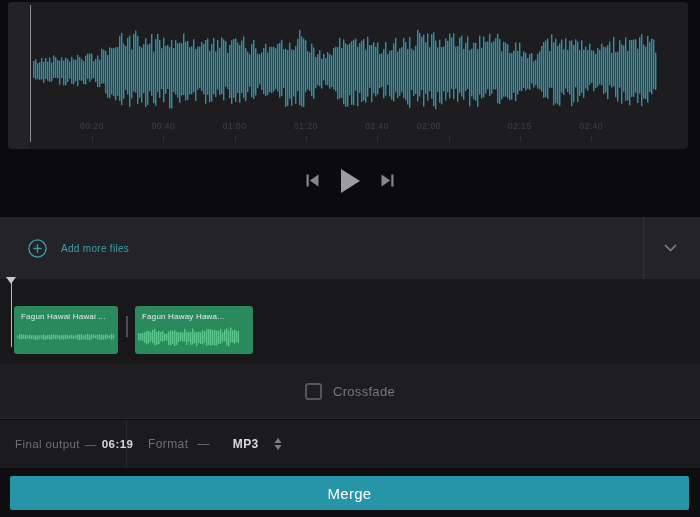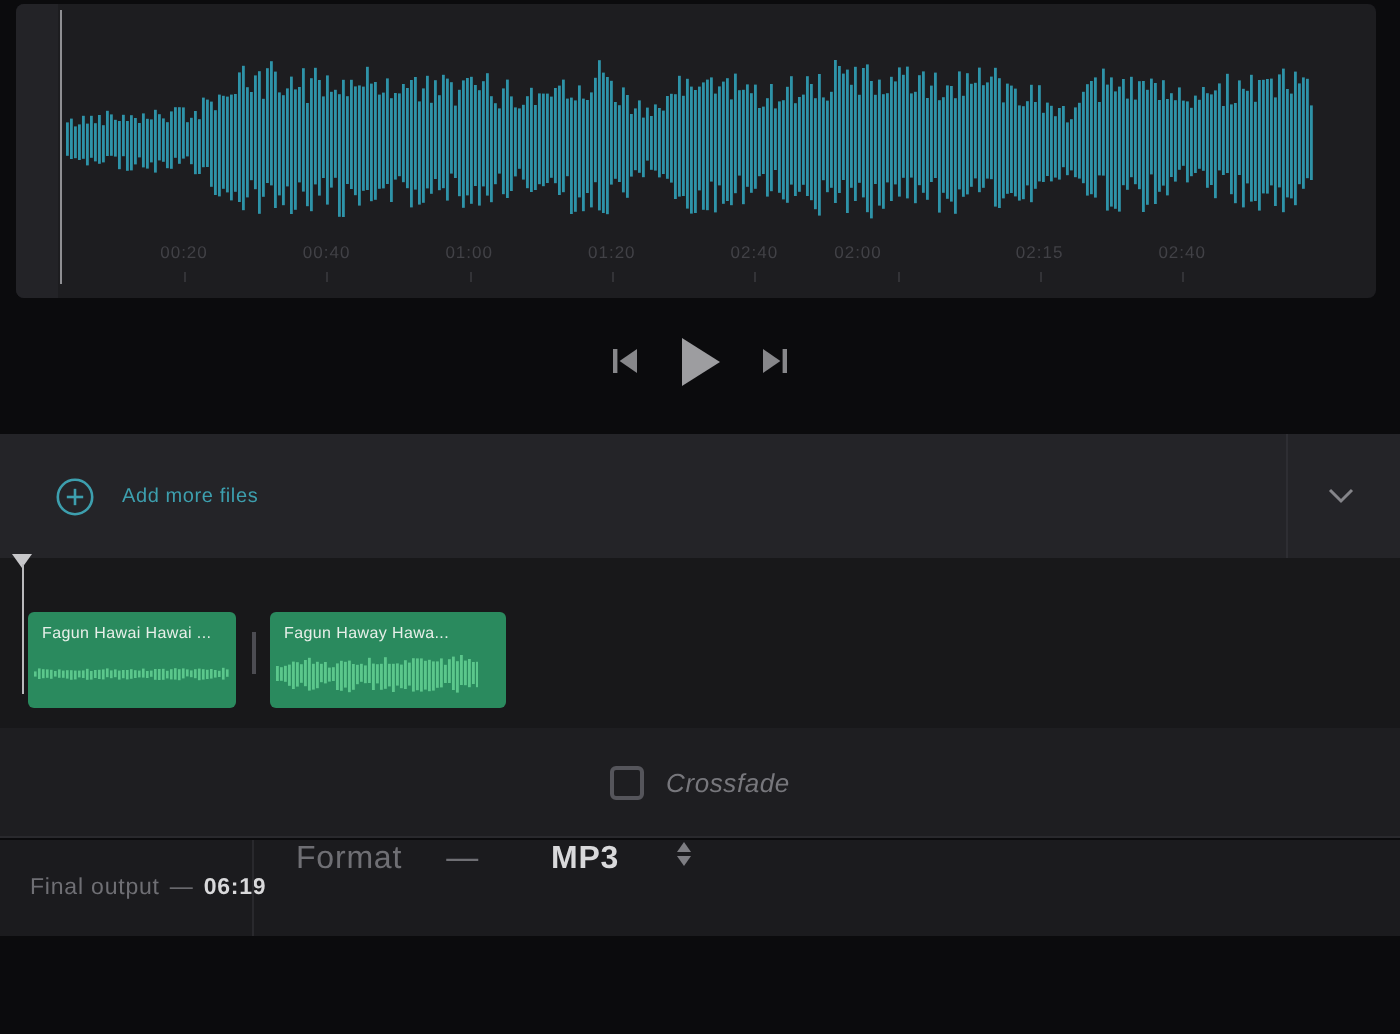--- a/index.html
+++ b/index.html
@@ -35,27 +35,27 @@
   .tl-playhead .line{position:absolute;left:5px;top:5px;width:1px;height:65px;background:#b9b9bc;}
   .clip{position:absolute;top:27px;height:48px;background:#2a8a5e;border-radius:3px;overflow:hidden;cursor:grab;}
   .clip-1{left:14px;width:104px;}
   .clip-2{left:135px;width:118px;}
   .clip-label{margin:6px 7px 0;font-size:8px;letter-spacing:.2px;color:#e7efe9;white-space:nowrap;overflow:hidden;}
   .clip-wave{position:absolute;left:3px;bottom:4px;}
   .junction{position:absolute;left:126px;top:37px;width:2px;height:21px;background:#4c4c52;}
   
   .crossfade-row{position:absolute;top:364px;left:0;width:700px;height:55px;background:#1e1e21;border-bottom:1px solid #29292d;box-sizing:border-box;display:flex;align-items:center;justify-content:center;}
   .checkbox{width:13px;height:13px;border:2px solid #55555b;border-radius:3px;margin-right:11px;background:transparent;cursor:pointer;}
-  .crossfade-label{color:#77777c;font-size:13px;letter-spacing:.3px;cursor:pointer;font-style:italic;}
+  .crossfade-label{color:#77777c;font-size:13px;letter-spacing:.3px;cursor:pointer;}
   
   .output-row{position:absolute;top:420px;left:0;width:700px;height:48px;background:#1b1b1e;}
   .final-output{position:absolute;left:15px;top:0;height:100%;display:flex;align-items:center;gap:5px;font-size:11.5px;letter-spacing:.4px;color:#6f6f74;}
   .out-value{color:#d9d9db;font-weight:bold;}
   .out-divider{position:absolute;left:126px;top:0;width:1px;height:100%;background:#29292d;}
-  .format-select{position:absolute;left:142px;top:0;height:100%;display:flex;gap:22px;font-size:16px;letter-spacing:.4px;color:#6f6f74;background:none;border:none;cursor:pointer;font-family:inherit;}
+  .format-select{position:absolute;left:142px;top:0;height:100%;display:flex;align-items:center;gap:9px;font-size:12px;letter-spacing:.4px;color:#6f6f74;background:none;border:none;cursor:pointer;font-family:inherit;}
   .format-value{color:#d9d9db;font-weight:bold;margin-left:14px;}
   .stepper{margin-left:6px;display:flex;flex-direction:column;gap:2px;}
   
   .merge-area{position:absolute;top:468px;left:0;width:700px;height:49px;background:#0e0e10;}
   .merge-btn{position:absolute;left:10px;top:8px;width:679px;height:34px;background:#2795a8;border:none;border-radius:2px;color:#ffffff;font-size:15px;letter-spacing:.3px;font-family:inherit;cursor:pointer;}
 </style>
 </head>
 <body>
 
 <div id="app">
@@ -585,14 +585,17 @@
         <svg width="8" height="5" viewBox="0 0 8 5">
             <path d="M4 0 L7.5 5 L0.5 5 Z" fill="#7e7e83"></path>
           </svg>
         <svg width="8" height="5" viewBox="0 0 8 5">
             <path d="M4 5 L7.5 0 L0.5 0 Z" fill="#7e7e83"></path>
           </svg>
       </span>
     </button>
   </div>
 
+  <div class="merge-area">
+    <button class="merge-btn">Merge</button>
+  </div>
 
 </div>
 
 </body></html>

